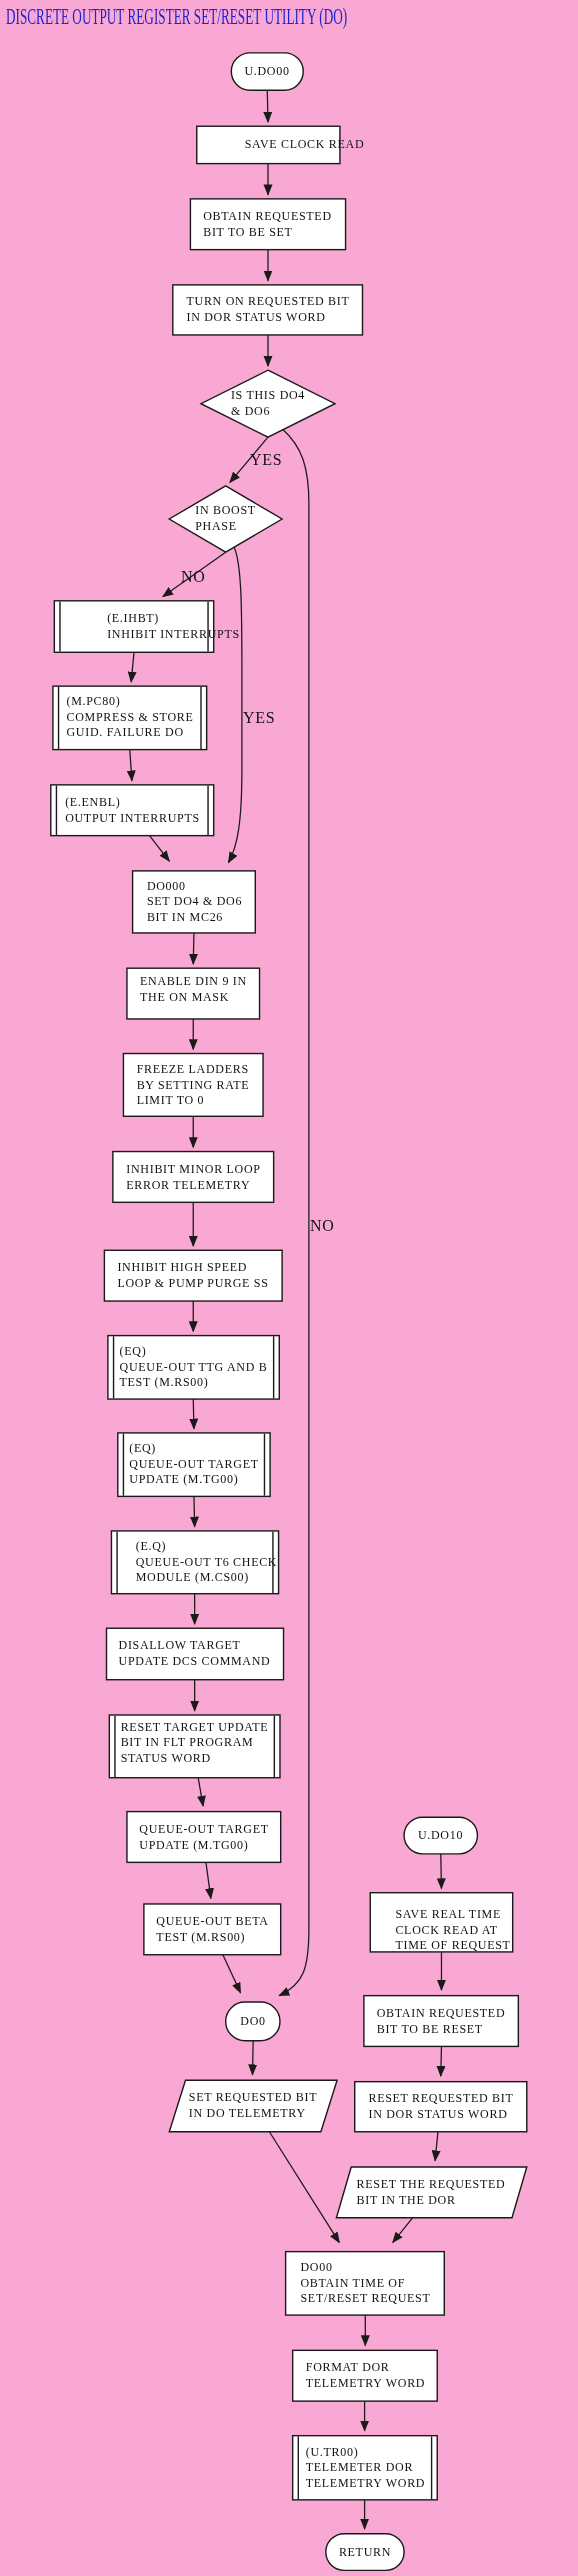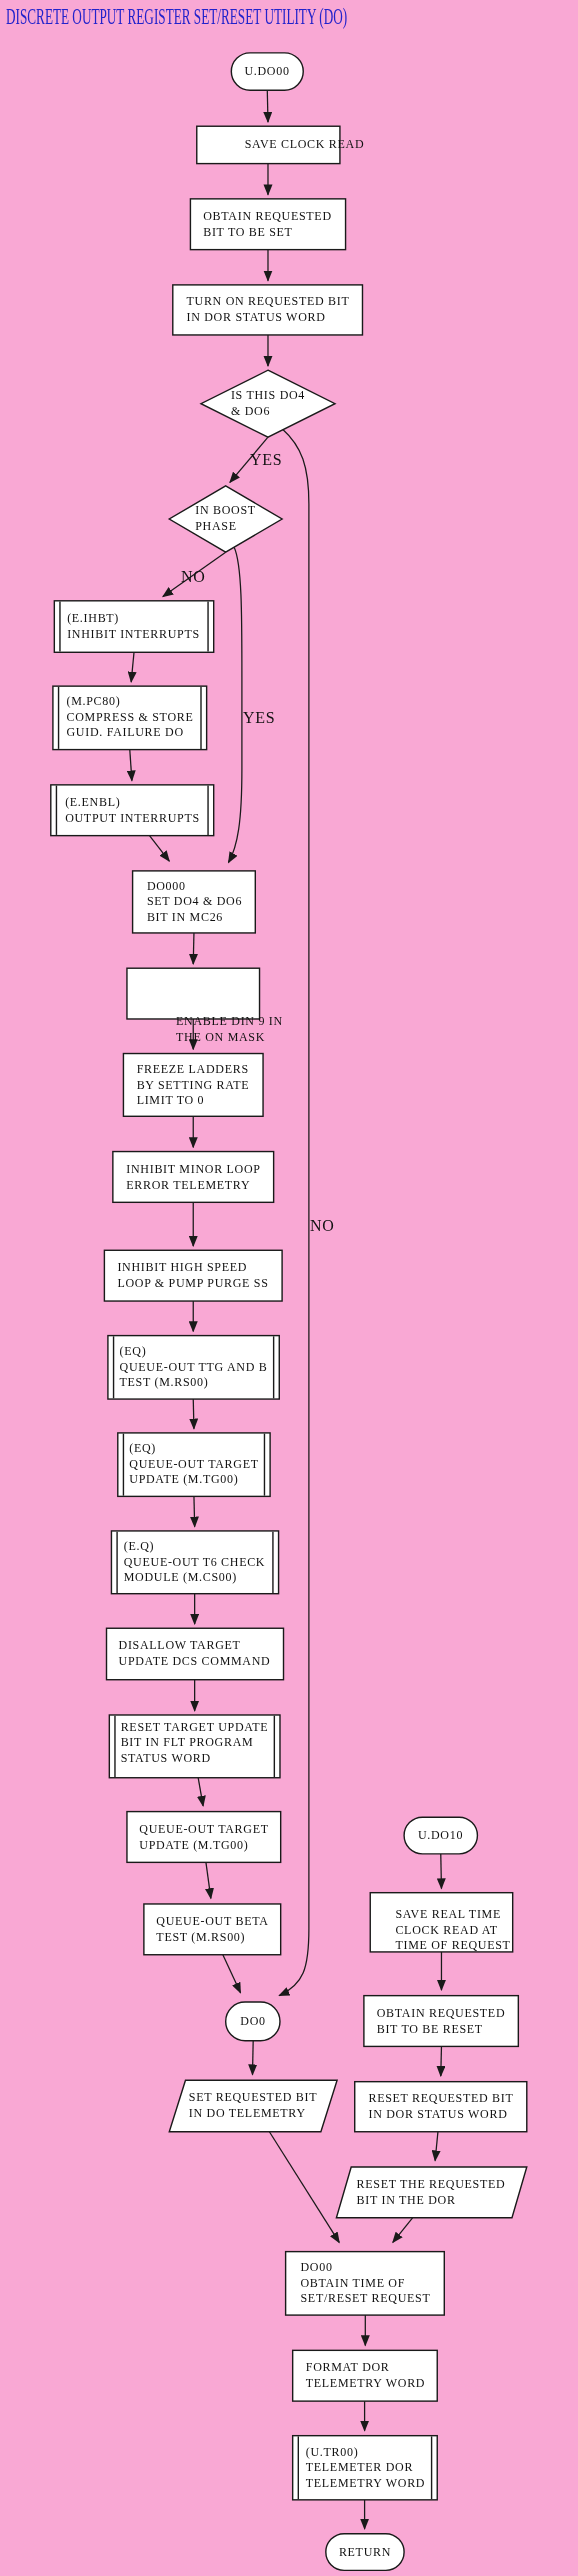--- a/index.html
+++ b/index.html
@@ -118,46 +118,46 @@
       <div class="node-label" style="left: 231px; top: 53px; width: 72px; height: 37px;">U.DO00</div>
       <div class="node-label" style="left: 197px; top: 126px; width: 143px; height: 37px; margin-left: 36px;">SAVE CLOCK READ</div>
       <div class="node-label" style="left: 190px; top: 199px; width: 155px; height: 51px;">OBTAIN REQUESTED
 BIT TO BE SET</div>
       <div class="node-label" style="left: 173px; top: 285px; width: 190px; height: 50px;">TURN ON REQUESTED BIT
 IN DOR STATUS WORD</div>
       <div class="node-label" style="left: 201px; top: 370px; width: 134px; height: 67px;">IS THIS DO4
 &amp; DO6</div>
       <div class="node-label" style="left: 169px; top: 486px; width: 113px; height: 66px;">IN BOOST
 PHASE</div>
-      <div class="node-label" style="left: 54px; top: 601px; width: 159px; height: 51px;">(E.IHBT)
+      <div class="node-label" style="left: 54px; top: 601px; width: 159px; height: 51px; padding-left: 40px;">(E.IHBT)
 INHIBIT INTERRUPTS</div>
       <div class="node-label" style="left: 53px; top: 686px; width: 154px; height: 63px;">(M.PC80)
 COMPRESS &amp; STORE
 GUID. FAILURE DO</div>
       <div class="node-label" style="left: 51px; top: 785px; width: 163px; height: 51px;">(E.ENBL)
 OUTPUT INTERRUPTS</div>
       <div class="node-label" style="left: 133px; top: 871px; width: 123px; height: 62px;">DO000
 SET DO4 &amp; DO6
 BIT IN MC26</div>
-      <div class="node-label" style="left: 127px; top: 1004px; width: 133px; height: 51px; margin-left: 36px;">ENABLE DIN 9 IN
+      <div class="node-label" style="left: 127px; top: 964px; width: 133px; height: 51px;">ENABLE DIN 9 IN
 THE ON MASK</div>
       <div class="node-label" style="left: 123px; top: 1054px; width: 140px; height: 63px;">FREEZE LADDERS
 BY SETTING RATE
 LIMIT TO 0</div>
       <div class="node-label" style="left: 113px; top: 1152px; width: 161px; height: 51px;">INHIBIT MINOR LOOP
 ERROR TELEMETRY</div>
       <div class="node-label" style="left: 104px; top: 1250px; width: 178px; height: 51px; border-radius: 15px;">INHIBIT HIGH SPEED
 LOOP &amp; PUMP PURGE SS</div>
       <div class="node-label" style="left: 108px; top: 1336px; width: 171px; height: 63px;">(EQ)
 QUEUE-OUT TTG AND B
 TEST (M.RS00)</div>
       <div class="node-label" style="left: 118px; top: 1433px; width: 152px; height: 63px;">(EQ)
 QUEUE-OUT TARGET
 UPDATE (M.TG00)</div>
-      <div class="node-label" style="left: 111px; top: 1531px; width: 167px; height: 63px;">(E.Q)
+      <div class="node-label" style="left: 111px; top: 1531px; width: 167px; height: 63px; padding-left: 12px;">(E.Q)
 QUEUE-OUT T6 CHECK
 MODULE (M.CS00)</div>
       <div class="node-label" style="left: 106px; top: 1628px; width: 177px; height: 51px;">DISALLOW TARGET
 UPDATE DCS COMMAND</div>
       <div class="node-label" style="left: 109px; top: 1715px; width: 171px; height: 56px;">RESET TARGET UPDATE
 BIT IN FLT PROGRAM
 STATUS WORD</div>
       <div class="node-label" style="left: 127px; top: 1812px; width: 154px; height: 51px;">QUEUE-OUT TARGET
 UPDATE (M.TG00)</div>
       <div class="node-label" style="left: 144px; top: 1904px; width: 137px; height: 51px;">QUEUE-OUT BETA

